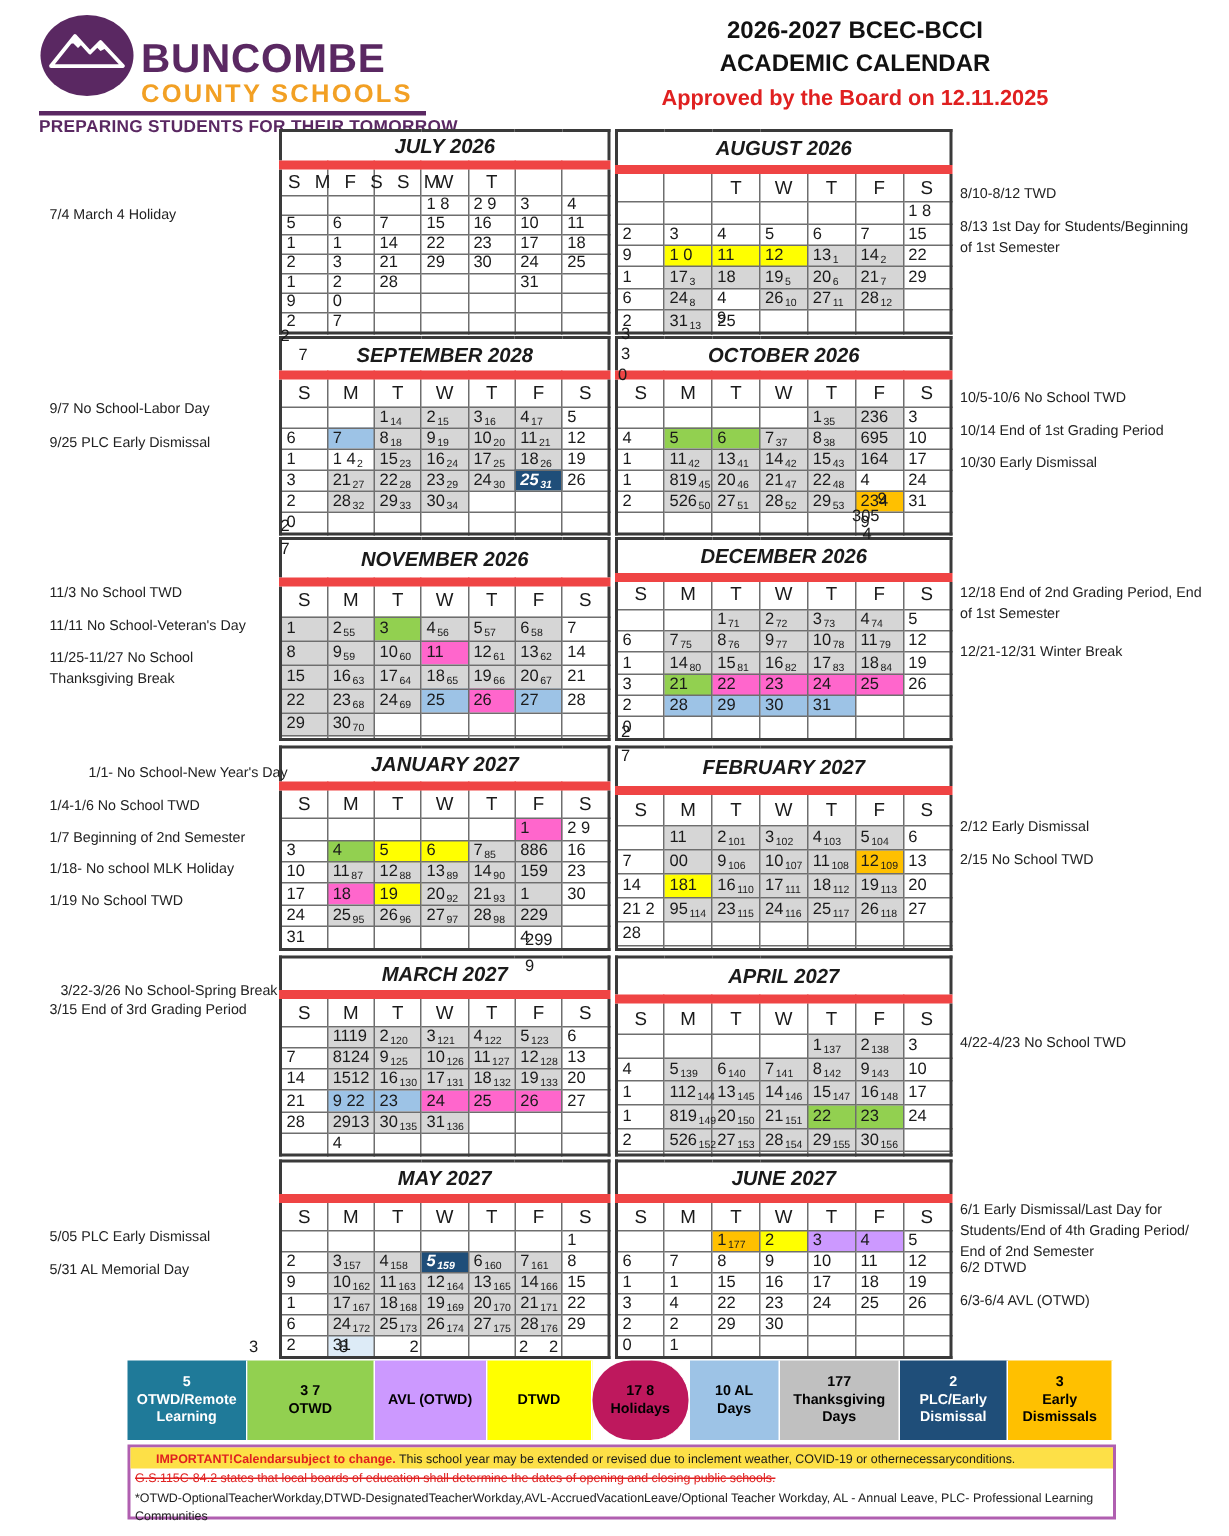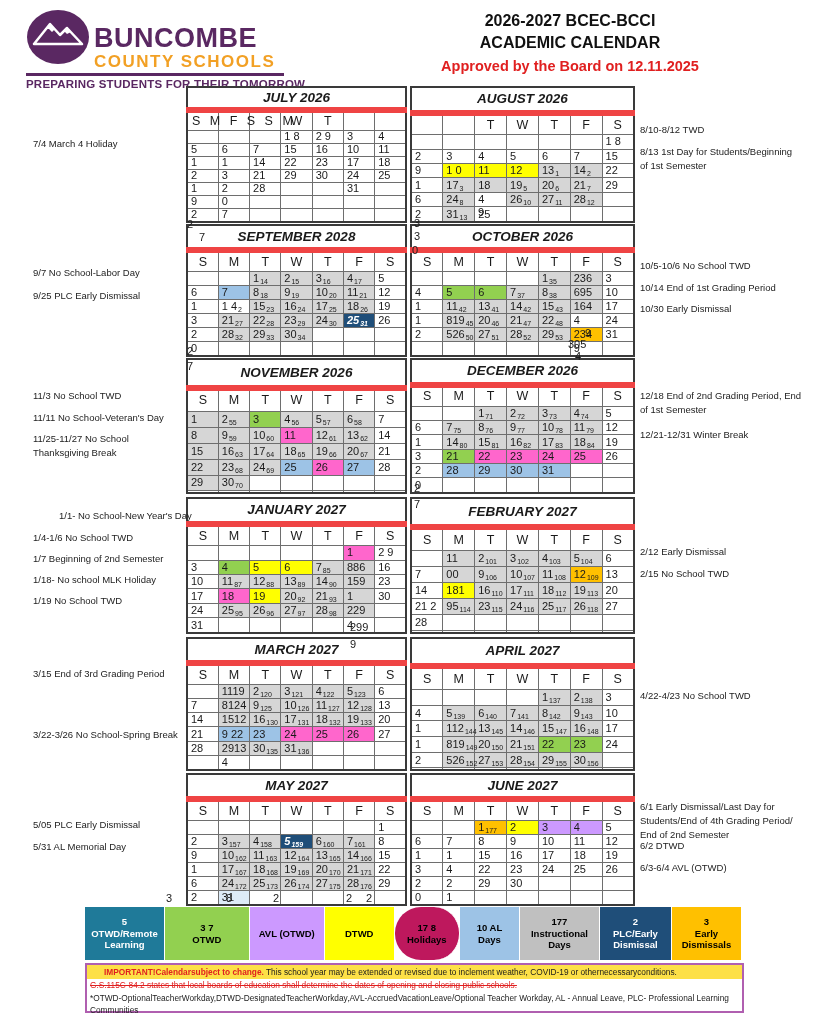--- a/index.html
+++ b/index.html
@@ -967,21 +967,21 @@
       <div class="anno left" style="top: 389px;">11/3 No School TWD</div>
       <div class="anno left" style="top: 411px;">11/11 No School-Veteran's Day</div>
       <div class="anno left" style="top: 432px;">11/25-11/27 No School
 Thanksgiving Break</div>
       <div class="anno left" style="top: 509px; margin-left: 26px;">1/1- No School-New Year's Day</div>
       <div class="anno left" style="top: 531px;">1/4-1/6 No School TWD</div>
       <div class="anno left" style="top: 552px;">1/7 Beginning of 2nd Semester</div>
       <div class="anno left" style="top: 573px;">1/18- No school MLK Holiday</div>
       <div class="anno left" style="top: 594px;">1/19 No School TWD</div>
       <div class="anno left" style="top: 667px;">3/15 End of 3rd Grading Period</div>
-      <div class="anno left" style="top: 728px;">3/22-3/26 No School-Spring Break</div>
+      <div class="anno left" style="top: 654px; text-align: right;">3/22-3/26 No School-Spring Break</div>
       <div class="anno left" style="top: 818px;">5/05 PLC Early Dismissal</div>
       <div class="anno left" style="top: 840px;">5/31 AL Memorial Day</div>
       <div class="anno right" style="top: 123px;">8/10-8/12 TWD</div>
       <div class="anno right" style="top: 145px;">8/13 1st Day for Students/Beginning
 of 1st Semester</div>
       <div class="anno right" style="top: 259px;">10/5-10/6 No School TWD</div>
       <div class="anno right" style="top: 281px;">10/14 End of 1st Grading Period</div>
       <div class="anno right" style="top: 302px;">10/30 Early Dismissal</div>
       <div class="anno right" style="top: 389px;">12/18 End of 2nd Grading Period, End
 of 1st Semester</div>
@@ -1036,21 +1036,21 @@
       <div class="leg" style="background: #be185d; color: rgb(0, 0, 0); width: 65px; border-radius: 26px;">
         <div>17  8</div>
         <div>Holidays</div>
       </div>
       <div class="leg" style="background: rgb(157, 195, 230); color: rgb(0, 0, 0); width: 60px;">
         <div>10 AL</div>
         <div>Days</div>
       </div>
       <div class="leg" style="background: rgb(192, 192, 192); color: rgb(0, 0, 0); width: 80px;">
         <div>177</div>
-        <div>Instructional</div>
+        <div>Thanksgiving</div>
         <div>Days</div>
       </div>
       <div class="leg" style="background: rgb(31, 78, 121); color: rgb(255, 255, 255); width: 72px;">
         <div>2</div>
         <div>PLC/Early</div>
         <div>Dismissal</div>
       </div>
       <div class="leg" style="background: rgb(255, 192, 0); color: rgb(0, 0, 0); width: 70px;">
         <div>3</div>
         <div>Early</div>

